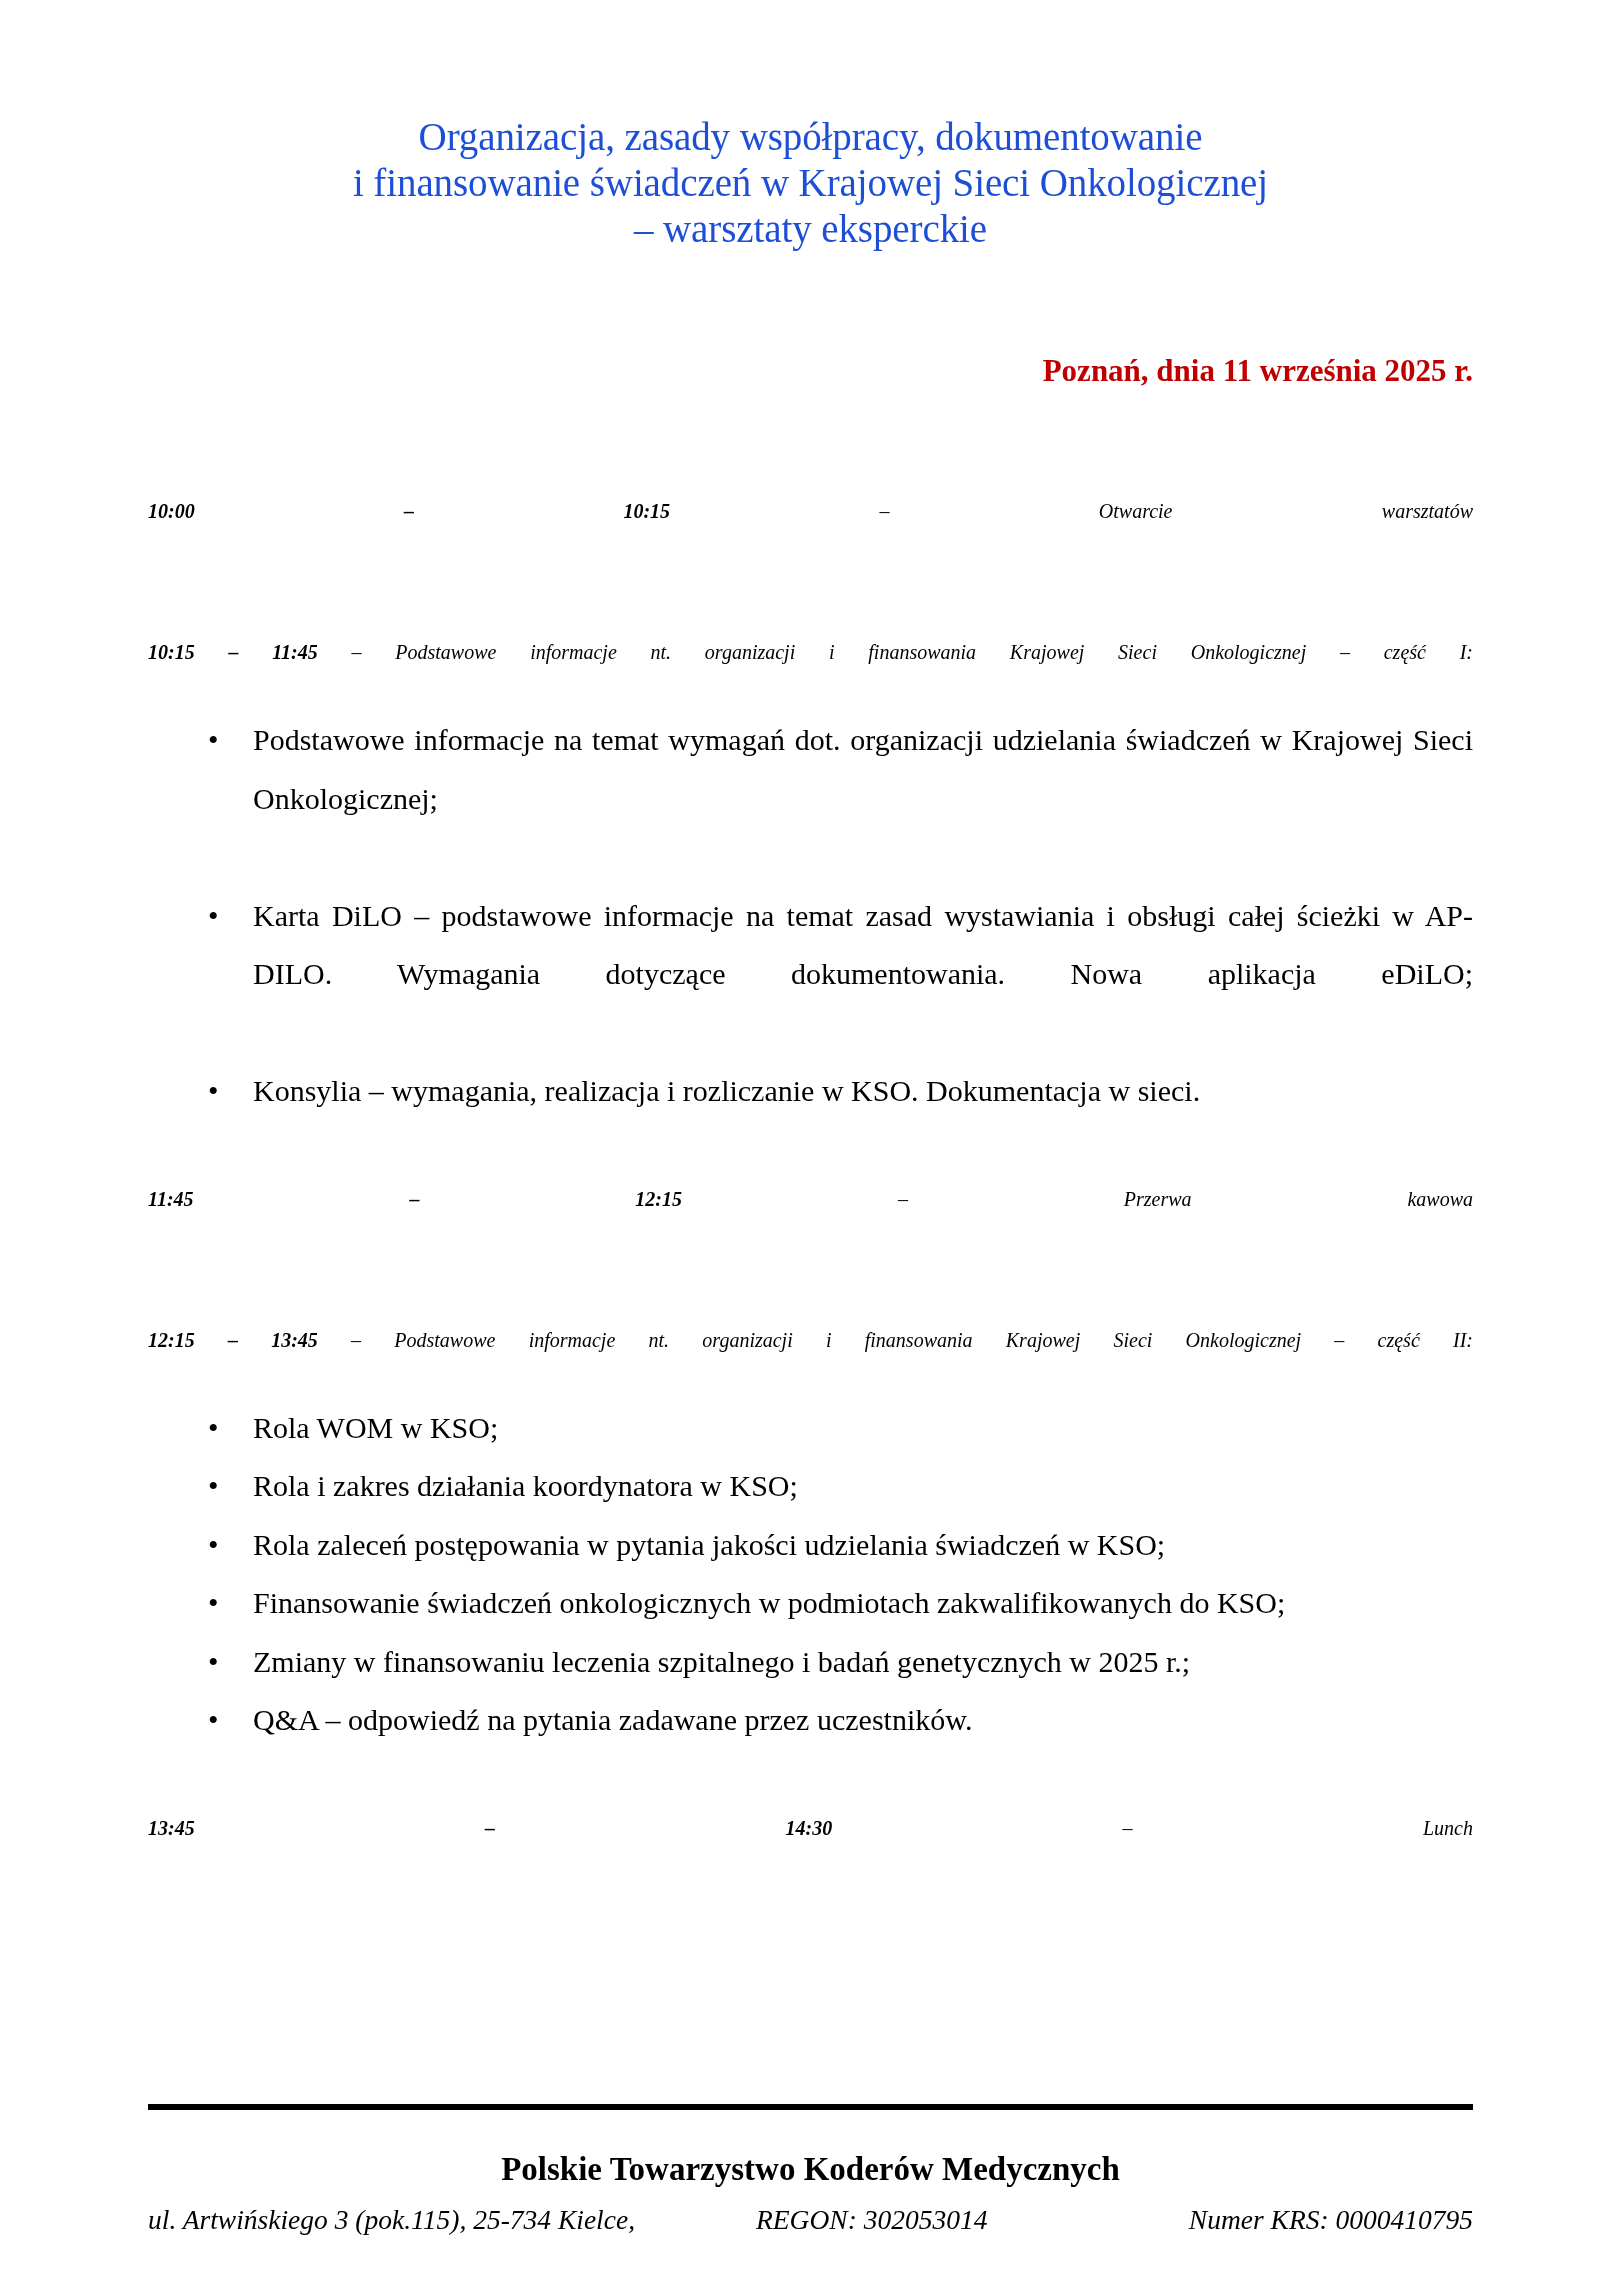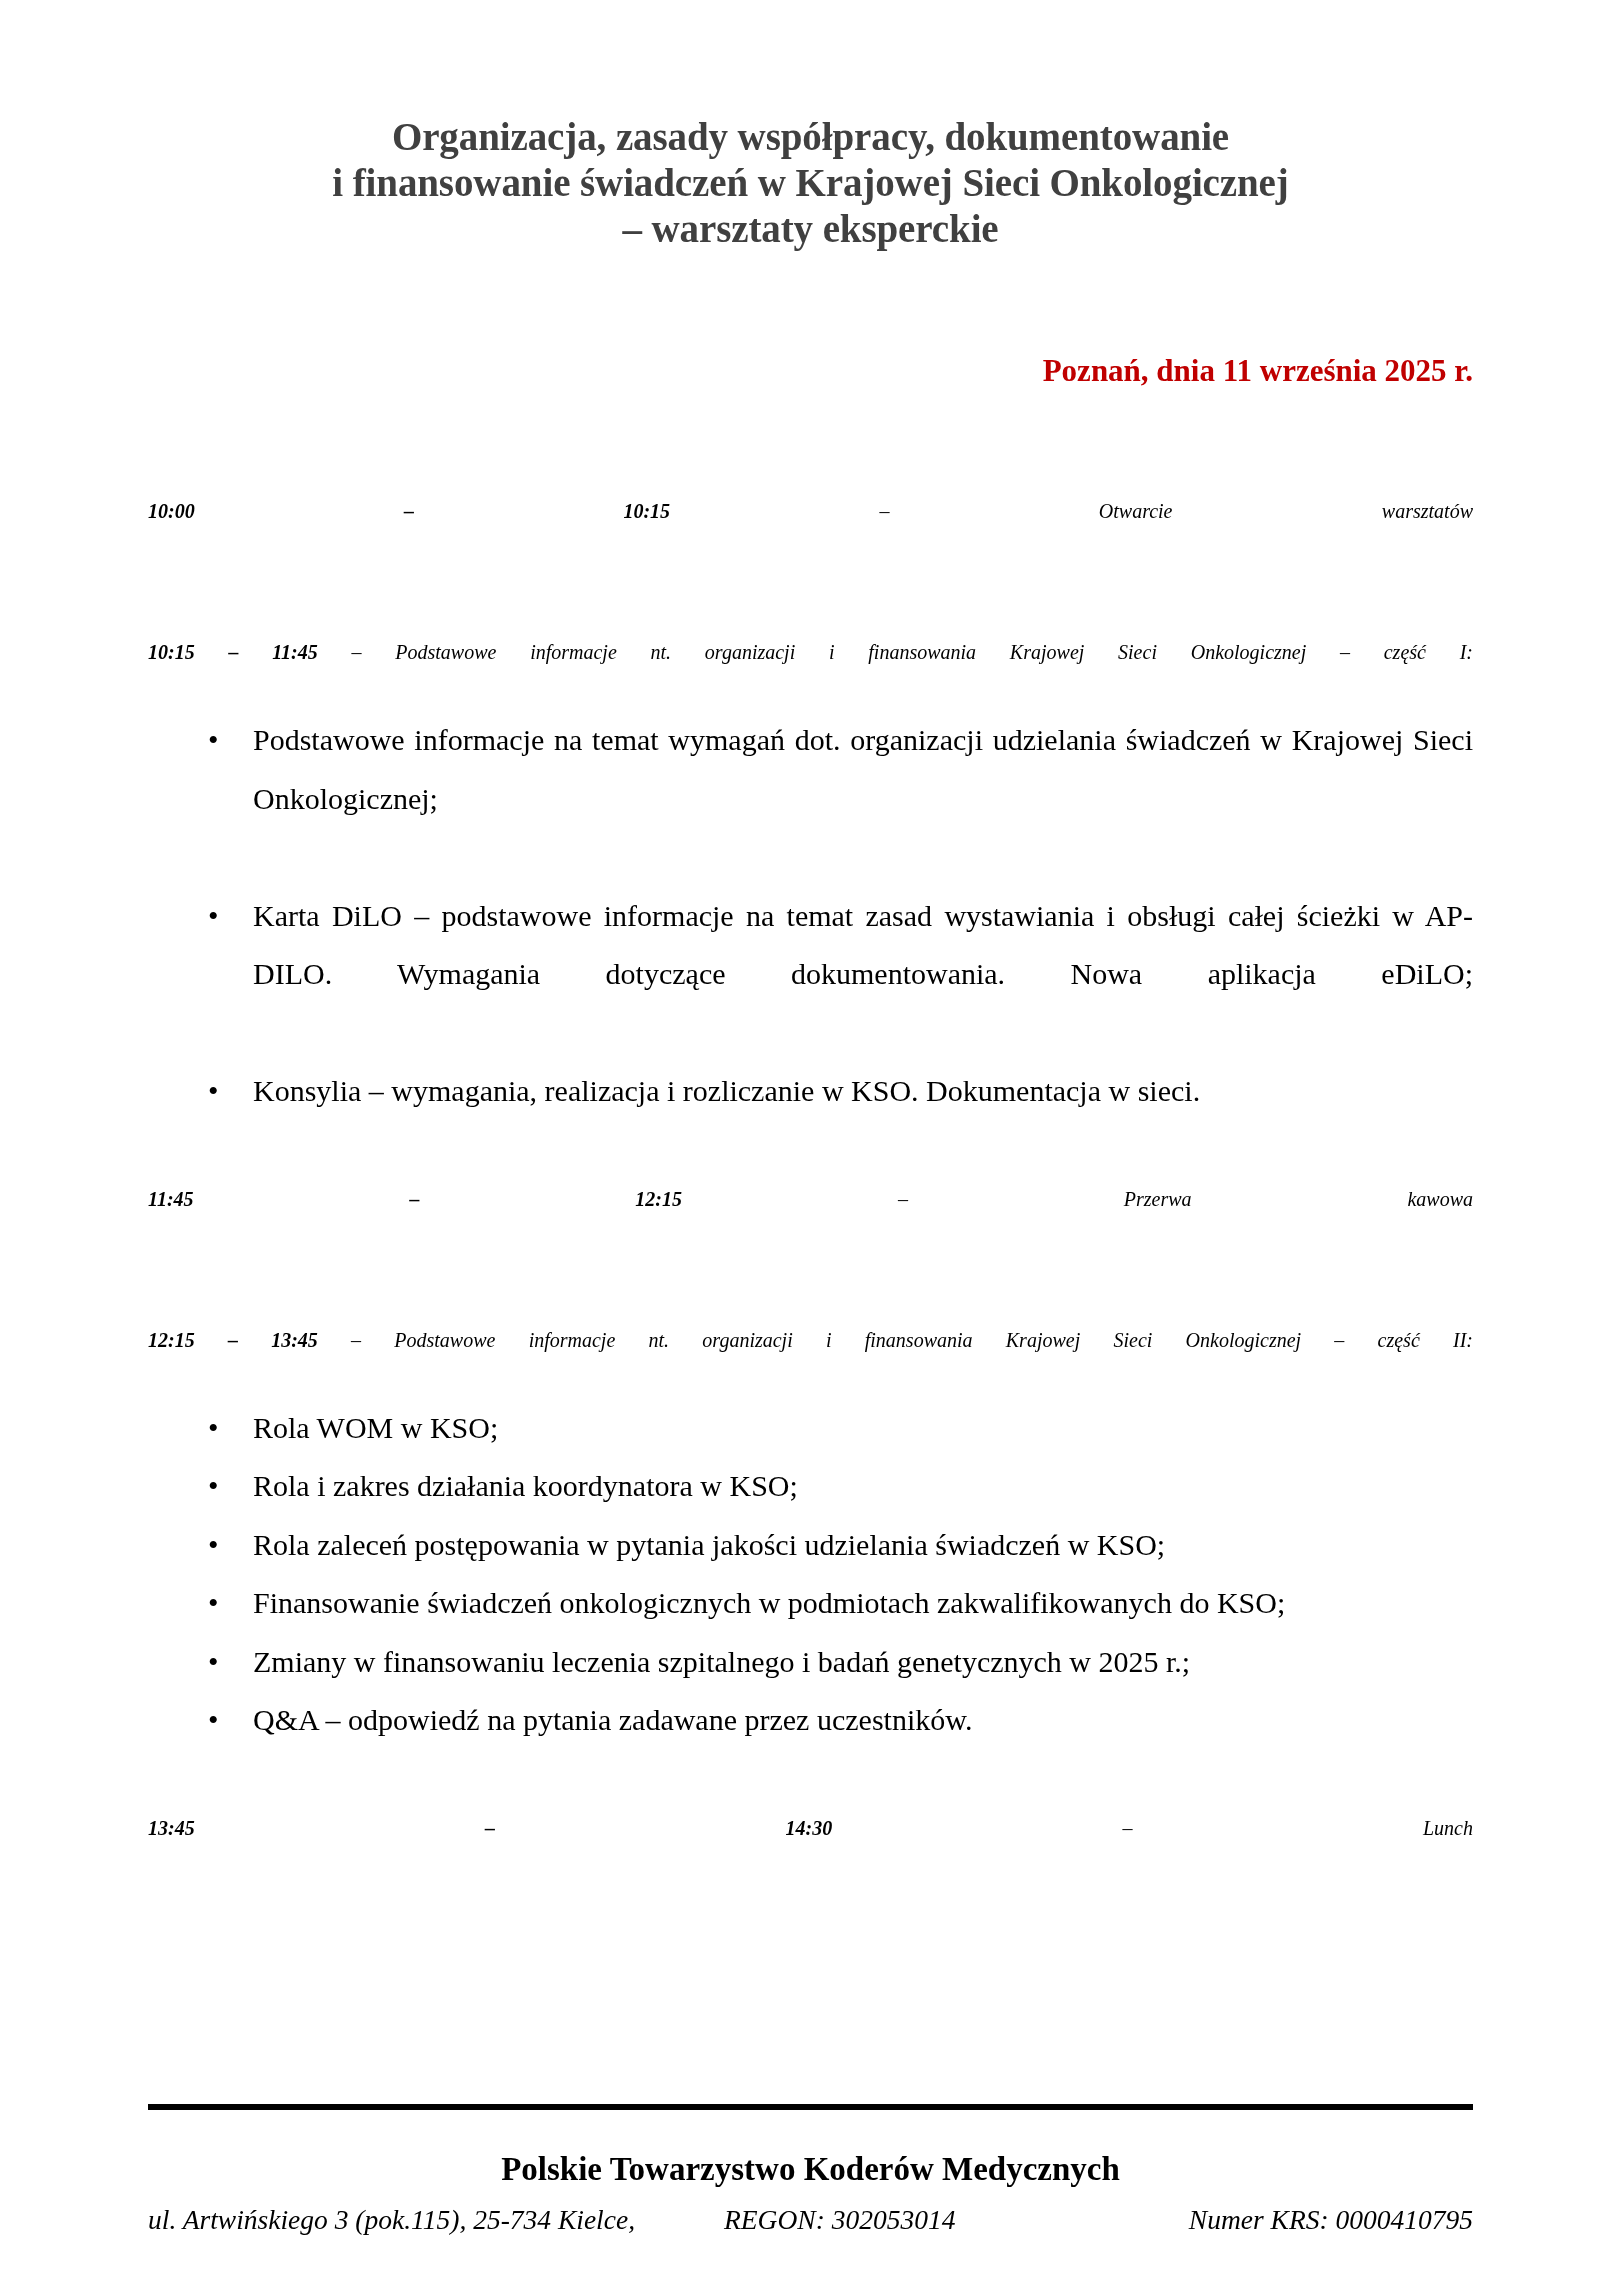--- a/index.html
+++ b/index.html
@@ -23,23 +23,23 @@
   .title-block {
     position: absolute;
     left: 148px;
     top: 114px;
     width: 1325px;
     text-align: center;
   }
 
   .title-line {
     font-size: 39px;
-    font-weight: bold;
+    font-weight: normal;
     line-height: 1.18;
-    color: #404040;
+    color: #1d4ed8;
     letter-spacing: -0.1px;
     white-space: nowrap;
   }
 
   .date-line {
     position: absolute;
     left: 148px;
     top: 352px;
     width: 1325px;
     text-align: right;
@@ -150,20 +150,21 @@
   .footer-info {
     position: absolute;
     left: 148px;
     top: 2203px;
     width: 1325px;
     display: flex;
     align-items: baseline;
     font-size: 27.5px;
     font-style: italic;
     line-height: 1.2;
+    gap: 32px;
   }
 
   .footer-info .col-addr {
     flex: 0 0 auto;
     width: 576px;
     text-align: left;
   }
   .footer-info .col-regon {
     flex: 0 0 auto;
     width: 366px;

